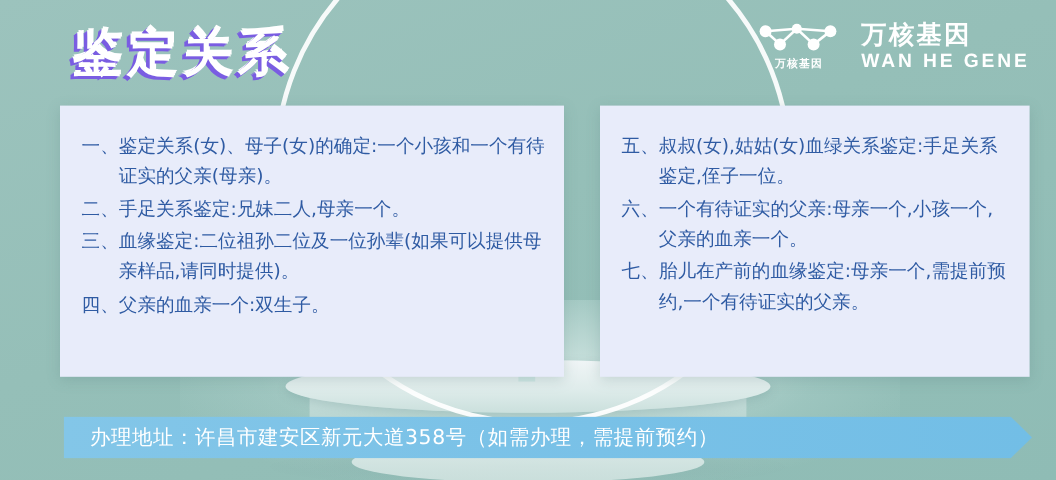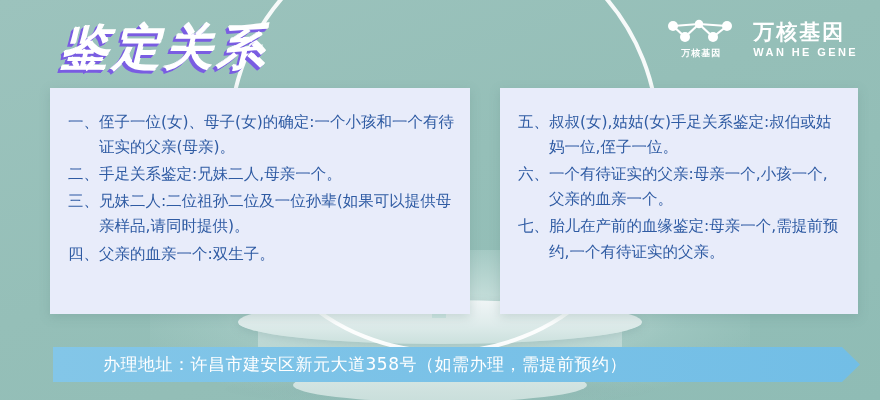--- a/index.html
+++ b/index.html
@@ -89,23 +89,22 @@
     height: 232px;
     background: linear-gradient(180deg, rgba(158,199,195,0.0) 0%, rgba(170,206,202,0.85) 18%, rgba(206,230,227,0.95) 100%);
   }
 
   
   .page-title {
     position: absolute;
     left: 60px;
     top: 16px;
     font-family: "Liberation Serif", "DejaVu Serif", serif;
-    font-size: 48px;
+    font-size: 42px;
     font-weight: bold;
-    font-style: italic;
     letter-spacing: 4px;
     color: #ffffff;
     text-shadow:
       -2px 2px 0 #7a5de2,
       -3px 3px 0 #7a5de2,
       -1px 1px 0 #8f74ea,
       1px -1px 0 #ffffff;
     white-space: nowrap;
   }
 
@@ -138,21 +137,21 @@
   }
   .brand-cn {
     font-size: 21px;
     font-weight: bold;
     color: #ffffff;
     letter-spacing: 2px;
     line-height: 1.1;
     white-space: nowrap;
   }
   .brand-en {
-    font-size: 11px;
+    font-size: 16px;
     font-weight: bold;
     color: #ffffff;
     letter-spacing: 2.4px;
     line-height: 1.1;
     white-space: nowrap;
   }
 
   
   .card {
     position: absolute;
@@ -201,21 +200,20 @@
     align-items: center;
     box-sizing: border-box;
     padding-left: 22px;
   }
   .address-text {
     color: #ffffff;
     font-size: 17px;
     letter-spacing: 0.5px;
     font-family: "DejaVu Sans", "Liberation Sans", sans-serif;
     white-space: nowrap;
-    margin-left: 28px;
   }
 </style>
 </head>
 <body>
 
 <div id="poster">
 
   <div class="bg-haze"></div>
   <div class="podium-shadow"></div>
   <div class="podium-body"></div>
@@ -252,42 +250,42 @@
     <div class="brand-words">
       <span class="brand-cn">万核基因</span>
       <span class="brand-en">WAN HE GENE</span>
     </div>
   </div>
 
   <div class="card" id="card-left">
     <ol>
       <li>
         <span class="li-num">一、</span>
-        <span class="li-text">侄子一位(女)、母子(女)的确定:一个小孩和一个有待证实的父亲(母亲)。</span>
+        <span class="li-text">鉴定关系(女)、母子(女)的确定:一个小孩和一个有待证实的父亲(母亲)。</span>
       </li>
       <li>
         <span class="li-num">二、</span>
         <span class="li-text">手足关系鉴定:兄妹二人,母亲一个。</span>
       </li>
       <li>
         <span class="li-num">三、</span>
-        <span class="li-text">兄妹二人:二位祖孙二位及一位孙辈(如果可以提供母亲样品,请同时提供)。</span>
+        <span class="li-text">血缘鉴定:二位祖孙二位及一位孙辈(如果可以提供母亲样品,请同时提供)。</span>
       </li>
       <li>
         <span class="li-num">四、</span>
         <span class="li-text">父亲的血亲一个:双生子。</span>
       </li>
     </ol>
   </div>
 
   <div class="card" id="card-right">
     <ol>
       <li>
         <span class="li-num">五、</span>
-        <span class="li-text">叔叔(女),姑姑(女)手足关系鉴定:叔伯或姑妈一位,侄子一位。</span>
+        <span class="li-text">叔叔(女),姑姑(女)血绿关系鉴定:手足关系鉴定,侄子一位。</span>
       </li>
       <li>
         <span class="li-num">六、</span>
         <span class="li-text">一个有待证实的父亲:母亲一个,小孩一个,父亲的血亲一个。</span>
       </li>
       <li>
         <span class="li-num">七、</span>
         <span class="li-text">胎儿在产前的血缘鉴定:母亲一个,需提前预约,一个有待证实的父亲。</span>
       </li>
     </ol>

